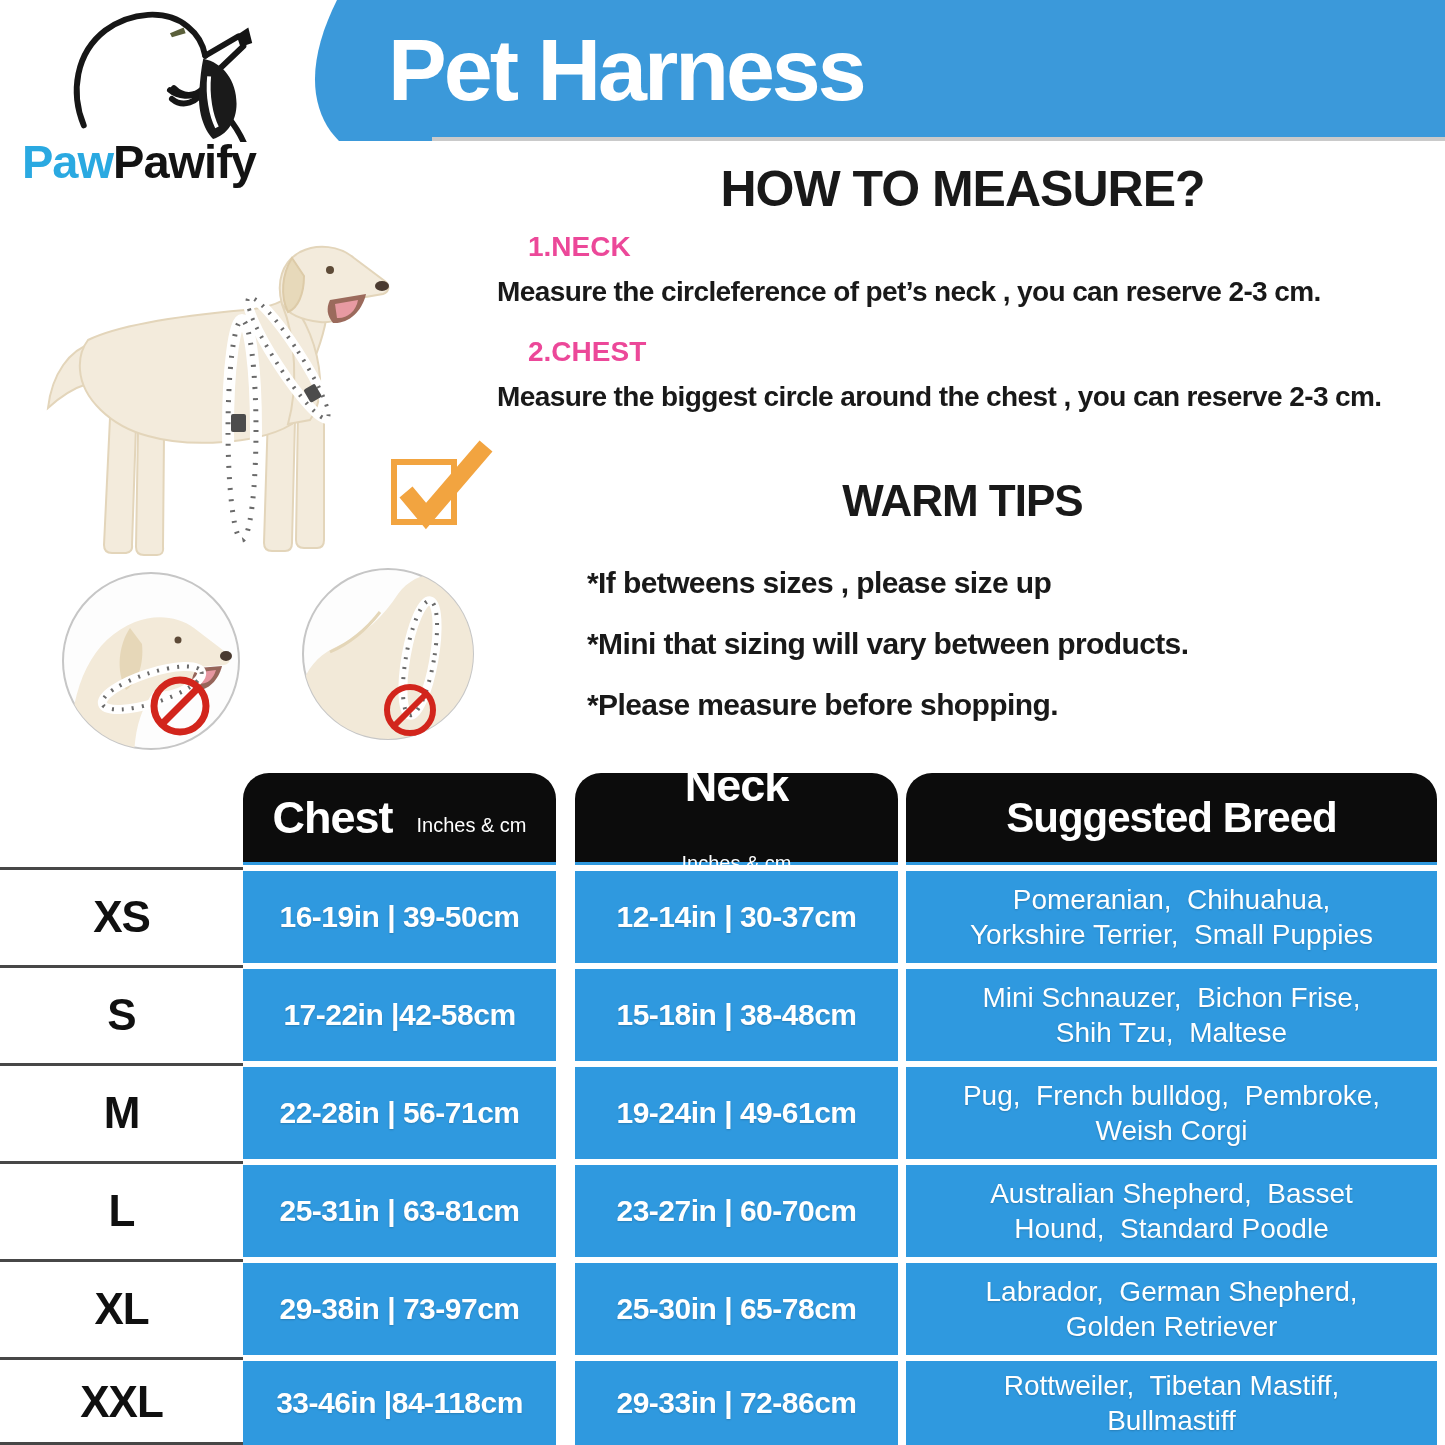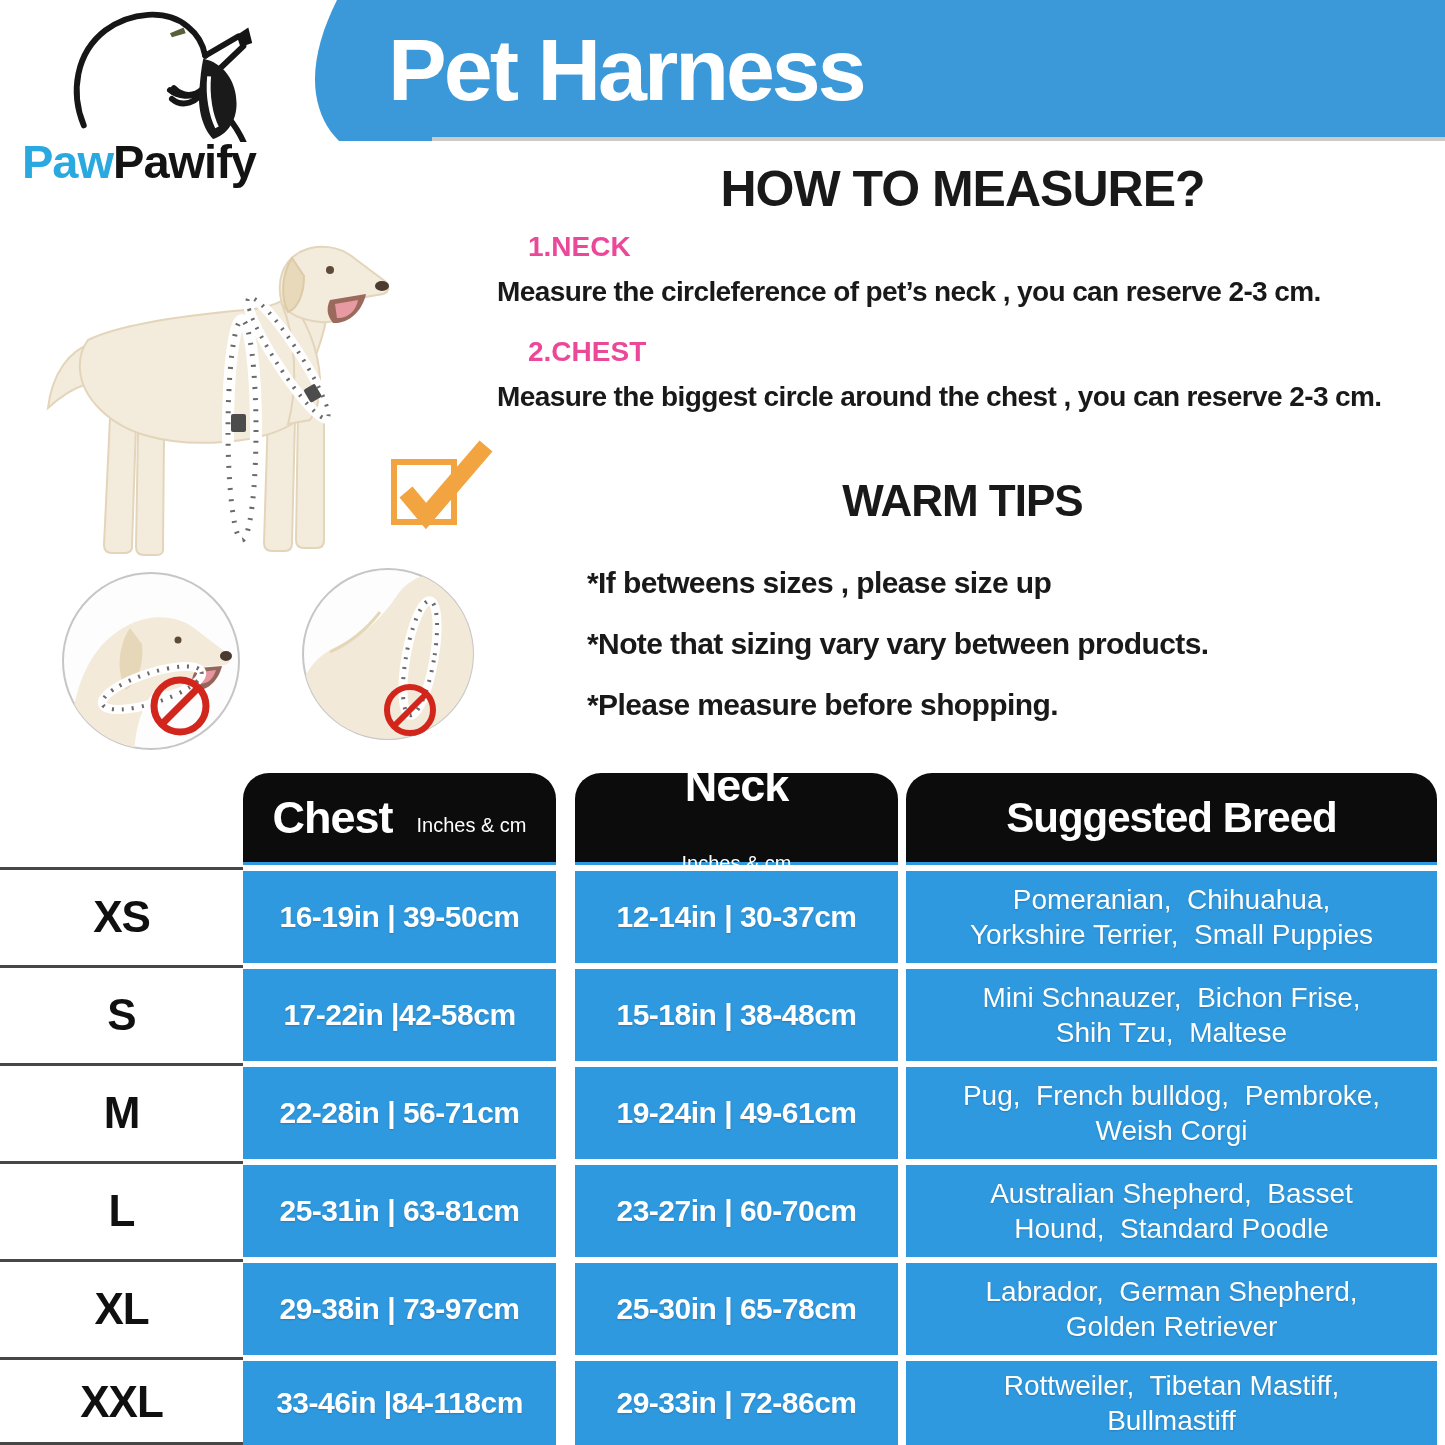--- a/index.html
+++ b/index.html
@@ -83,21 +83,21 @@
 
   <div class="abs howto-h">HOW TO MEASURE?</div>
   <div class="abs s-label" style="top:231px">1.NECK</div>
   <div class="abs s-text" style="top:276px">Measure the circleference of pet’s neck , you can reserve 2-3 cm.</div>
   <div class="abs s-label" style="top:336px">2.CHEST</div>
   <div class="abs s-text" style="top:381px">Measure the biggest circle around the chest , you can reserve 2-3 cm.</div>
 
   <div class="abs warm-h">WARM TIPS</div>
   <div class="abs tips">
     <div class="tip">*If betweens sizes , please size up</div>
-    <div class="tip">*Note that sizing vary vary between products.</div>
+    <div class="tip">*Mini that sizing will vary between products.</div>
     <div class="tip">*Please measure before shopping.</div>
   </div>
 
   <div class="abs dog-main">
     <svg width="380" height="330" viewBox="0 0 380 330">
       <g fill="#f3ebdc" stroke="#e3d5ba" stroke-width="2">
         <path d="M62,105 C40,112 22,135 18,170 C30,159 44,150 57,146 C50,134 52,118 62,105 Z"></path>
         <path d="M80,180 l-6,127 q0,8 8,8 l14,0 q7,-1 6,-8 l4,-120 z"></path>
         <path d="M108,192 l-2,117 q0,8 8,8 l13,0 q7,0 6,-8 l1,-112 z"></path>
         <path d="M238,175 l-4,130 q0,8 8,8 l13,0 q7,0 7,-8 l3,-124 z"></path>

